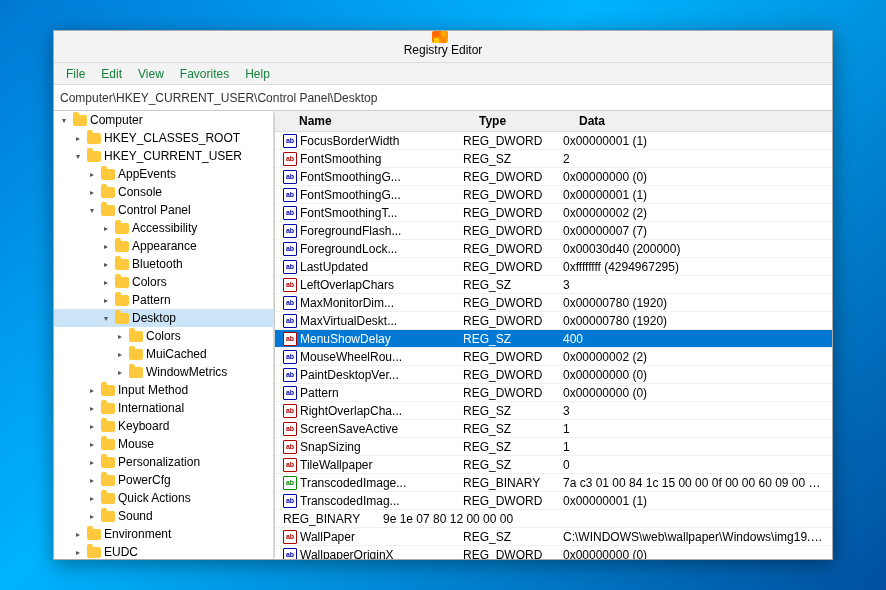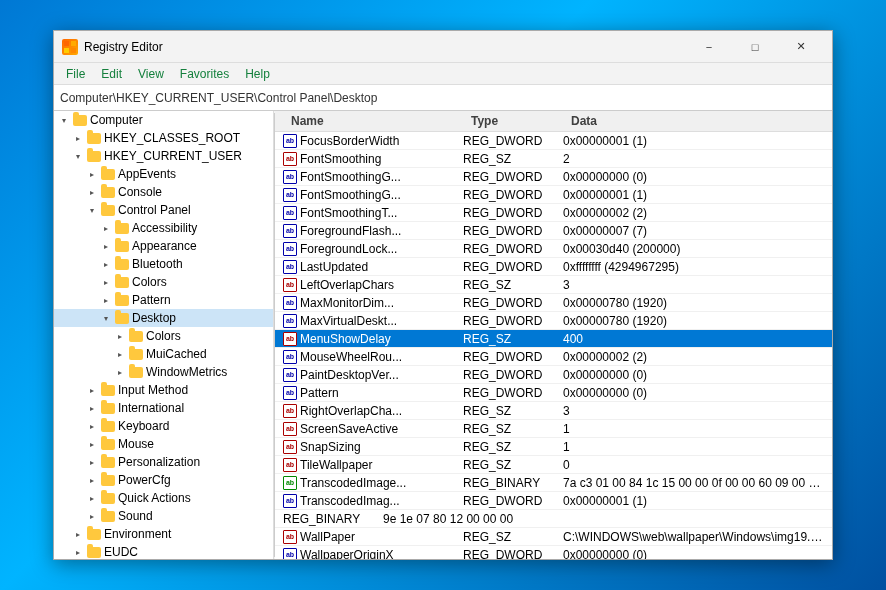--- a/index.html
+++ b/index.html
@@ -23,20 +23,21 @@
       flex-direction: column;
     }
     .title-bar {
       background: #f3f3f3;
       height: 32px;
       display: flex;
       align-items: center;
       padding: 0 8px;
       border-bottom: 1px solid #ddd;
       flex-shrink: 0;
+      flex-direction: column;
     }
     .title-bar-icon {
       width: 16px;
       height: 16px;
       margin-right: 6px;
       background: linear-gradient(135deg, #ff6600, #ffaa00);
       border-radius: 2px;
       display: flex;
       align-items: center;
       justify-content: center;
@@ -159,22 +160,22 @@
     .data-header {
       display: flex;
       border-bottom: 1px solid #ddd;
       background: #f0f0f0;
       position: sticky;
       top: 0;
       font-size: 12px;
       font-weight: 600;
     }
     .data-header-cell {
-      padding: 3px 16px;
-      color: #404040;
+      padding: 3px 24px;
+      color: #000000;
     }
     .col-name { width: 180px; flex-shrink: 0; }
     .col-type { width: 100px; flex-shrink: 0; }
     .col-data { flex: 1; }
     .data-row {
       display: flex;
       align-items: center;
       border-bottom: 1px solid #f0f0f0;
       cursor: pointer;
       min-height: 18px;

